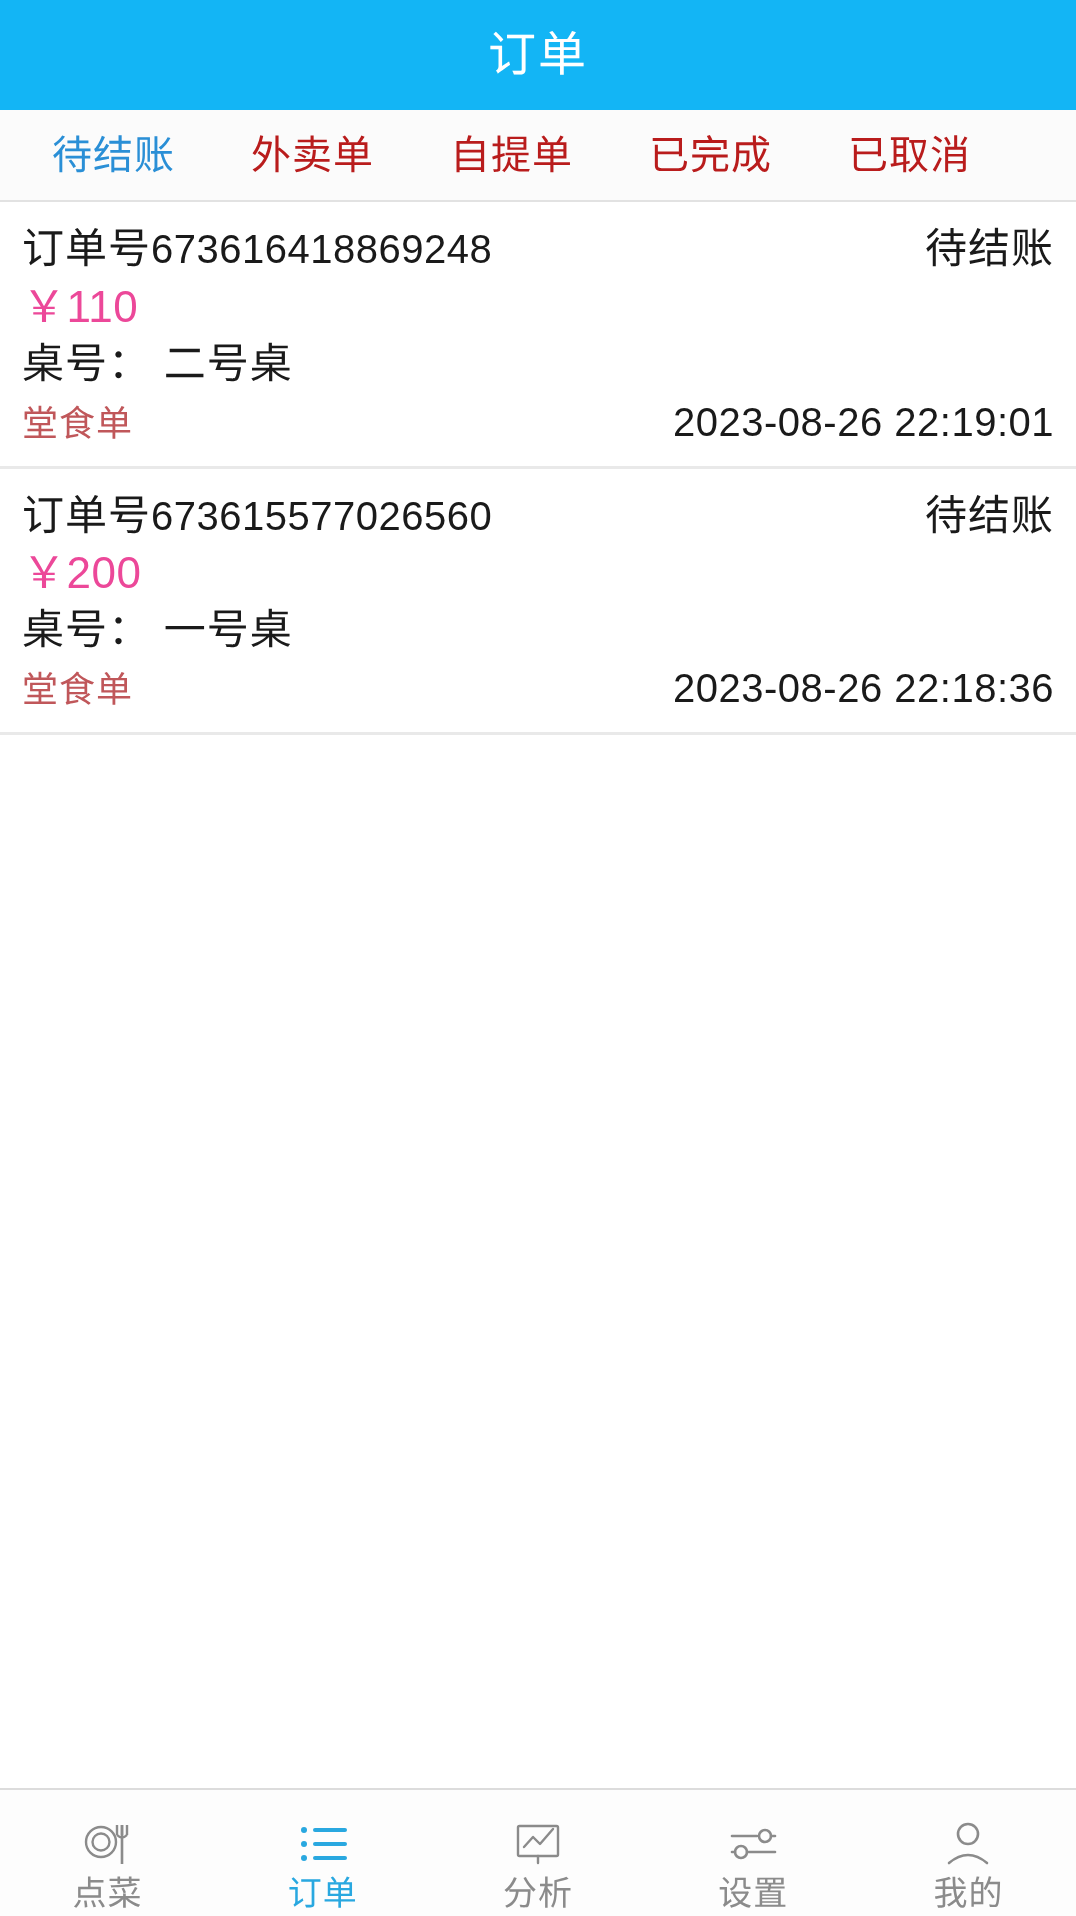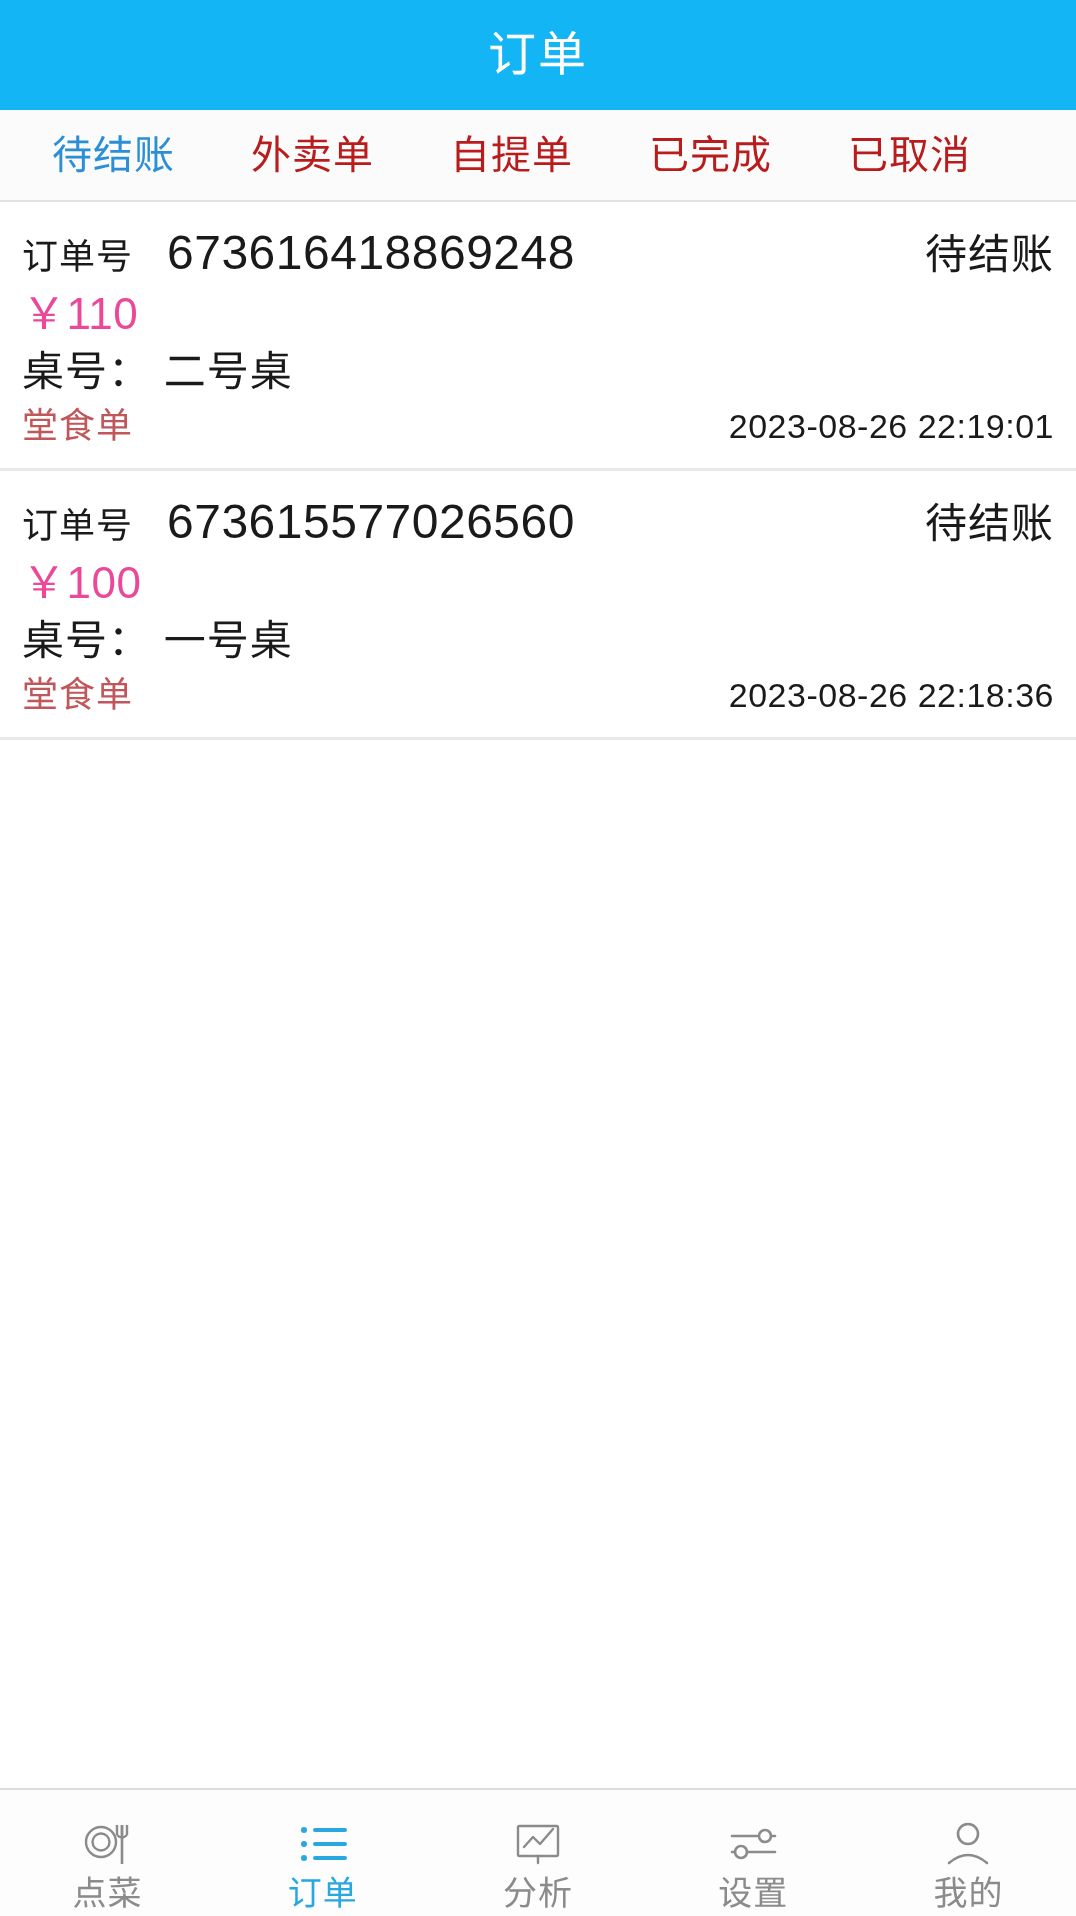--- a/index.html
+++ b/index.html
@@ -75,29 +75,28 @@
     display: flex;
     align-items: baseline;
     justify-content: space-between;
     width: 100%;
   }
   .row-left {
     display: flex;
     align-items: baseline;
   }
   .label-order-no {
-    font-size: 36px;
+    font-size: 42px;
     color: #1a1a1a;
     line-height: 1.28;
     letter-spacing: 1px;
   }
   .order-no {
-    font-size: 48px;
-    color: #1a1a1a;
-    margin-left: 34px;
+    font-size: 40px;
+    color: #1a1a1a;
     line-height: 1.28;
     letter-spacing: 0.5px;
   }
   .status {
     font-size: 42px;
     color: #1a1a1a;
     line-height: 1.28;
     letter-spacing: 1px;
   }
   .amount {
@@ -120,21 +119,21 @@
     justify-content: space-between;
     margin-top: 4px;
   }
   .order-type {
     font-size: 36px;
     color: #c0575a;
     line-height: 1.3;
     letter-spacing: 1px;
   }
   .timestamp {
-    font-size: 34px;
+    font-size: 40px;
     color: #1a1a1a;
     line-height: 1.3;
     letter-spacing: 0.5px;
   }
 
   
   .bottomnav {
     flex: 0 0 auto;
     height: 128px;
     background: #fdfdfd;
@@ -203,21 +202,21 @@
     </div>
 
     <div class="order-card">
       <div class="row">
         <div class="row-left">
           <span class="label-order-no">订单号</span>
           <span class="order-no">673615577026560</span>
         </div>
         <span class="status">待结账</span>
       </div>
-      <div class="amount">￥100</div>
+      <div class="amount">￥200</div>
       <div class="table-no">桌号： 一号桌</div>
       <div class="row-bottom">
         <span class="order-type">堂食单</span>
         <span class="timestamp">2023-08-26 22:18:36</span>
       </div>
     </div>
 
   </div>
 
   <div class="bottomnav">

